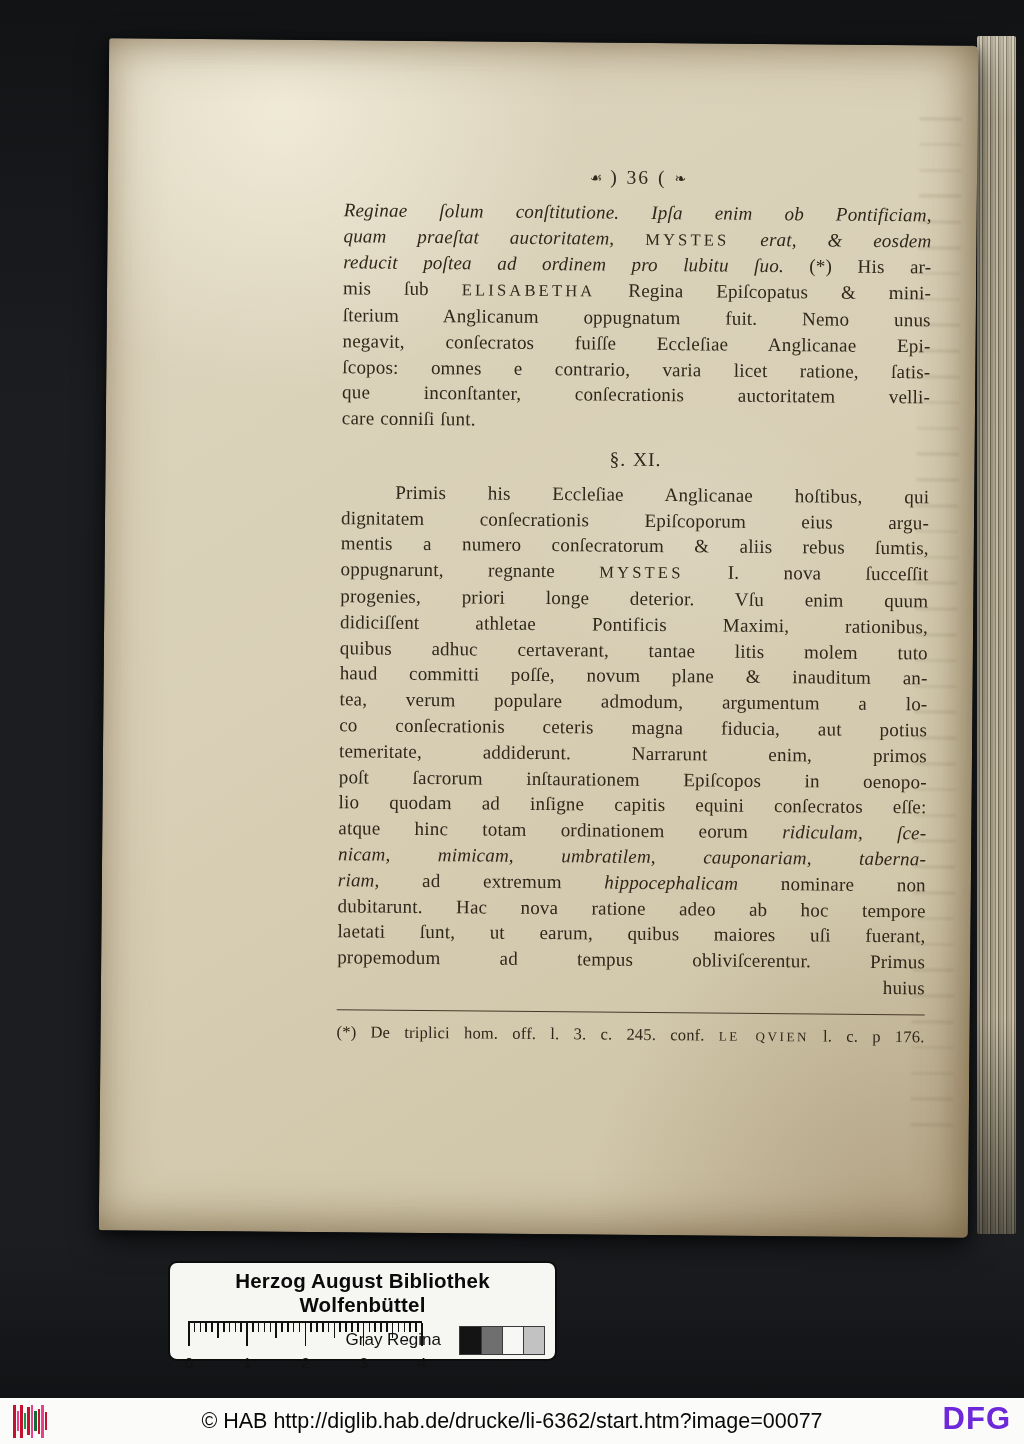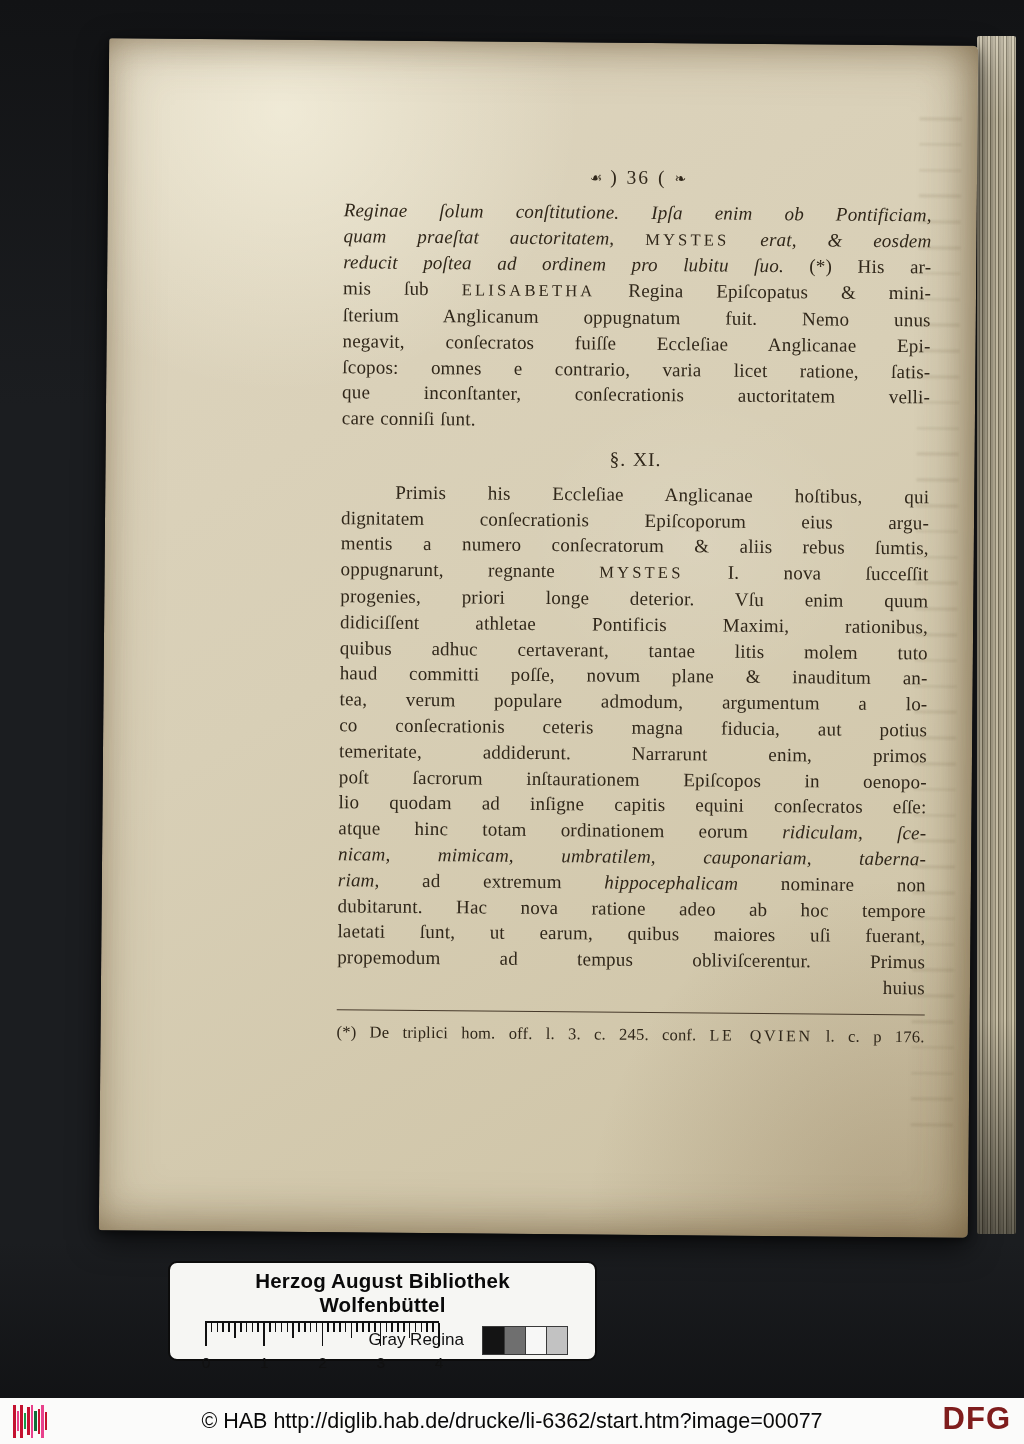--- a/index.html
+++ b/index.html
@@ -37,25 +37,25 @@
   .tline{text-align:justify;text-align-last:justify}
   .tline.nojust{text-align:left;text-align-last:left}
   .tline.right{text-align:right;text-align-last:right}
   .tline.indent{text-indent:54px}
   .it{font-style:italic}
   .spaced{letter-spacing:3.2px;font-size:16.5px}
 
   .section-heading{text-align:center;margin:13px 0 9px;font-size:19.5px;letter-spacing:1px}
   .footnote-rule{border:none;border-top:1.6px solid #46392a;margin:13px 0 9px;width:100%}
   .footnote{font-size:16.5px}
-  .footnote .spaced{font-size:16px;letter-spacing:2.6px}
-
-  
-  .card{position:absolute;left:168px;top:1261px;width:429px;height:100px;background:#f6f6f3;
-    border:2.5px solid #0c0c0c;border-radius:9px;padding:6px 27px 0;font-family:"Liberation Sans","DejaVu Sans",sans-serif}
+  .footnote .spaced{font-size:13px;letter-spacing:2.6px}
+
+  
+  .card{position:absolute;left:168px;top:1261px;width:389px;height:100px;background:#f6f6f3;
+    border:2.5px solid #0c0c0c;border-radius:9px;padding:6px 10px 0;font-family:"Liberation Sans","DejaVu Sans",sans-serif}
   .card-title{text-align:center;font-weight:bold;font-size:20.5px;color:#0a0a0a;letter-spacing:.2px}
   .card-row{display:flex;align-items:flex-start;margin-top:4px}
   .ruler{position:relative;width:246px;height:58px;margin-left:8px}
   .ruler-line{position:absolute;left:0;top:0;width:234px;border-top:2.2px solid #111}
   .tick{position:absolute;top:2px;width:1.6px;background:#111}
   .ruler-num{position:absolute;top:33px;font-size:15.5px;color:#111;transform:translateX(-50%)}
   .grayscale-label{font-size:17px;color:#111;margin:9px 6px 0 12px;white-space:nowrap}
   .patches{display:flex;margin-top:5px;margin-left:12px;border:1.5px solid #3a3a3a}
   .patch{width:21px;height:27px}
   .patch + .patch{border-left:1px solid #3a3a3a}
@@ -198,16 +198,16 @@
         <div class="regbar" style="background: rgb(196, 18, 48); height: 33px;"></div>
         <div class="regbar" style="background: rgb(21, 154, 72); height: 16px;"></div>
         <div class="regbar" style="background: rgb(196, 18, 48); height: 28px;"></div>
         <div class="regbar" style="background: rgb(232, 65, 140); height: 33px;"></div>
         <div class="regbar" style="background: rgb(15, 110, 56); height: 20px;"></div>
         <div class="regbar" style="background: rgb(196, 18, 48); height: 25px;"></div>
         <div class="regbar" style="background: rgb(232, 65, 140); height: 33px;"></div>
         <div class="regbar" style="background: rgb(196, 18, 48); height: 18px;"></div>
       </div>
     <div class="copyright">© HAB http://diglib.hab.de/drucke/li-6362/start.htm?image=00077</div>
-    <div class="dfg" style="color: #7f1d1d;">DFG</div>
+    <div class="dfg" style="color: #6d28d9;">DFG</div>
   </div>
 
 </div>
 
 </body></html>

